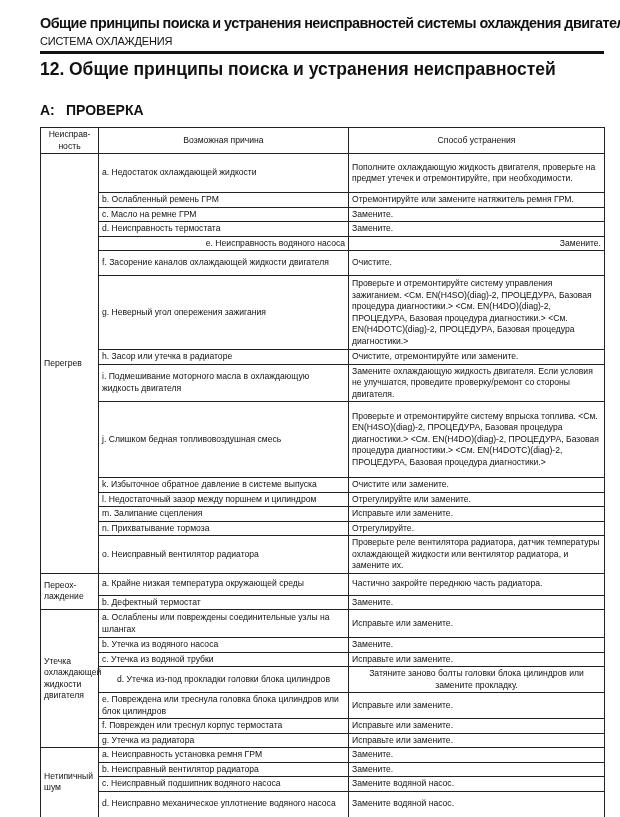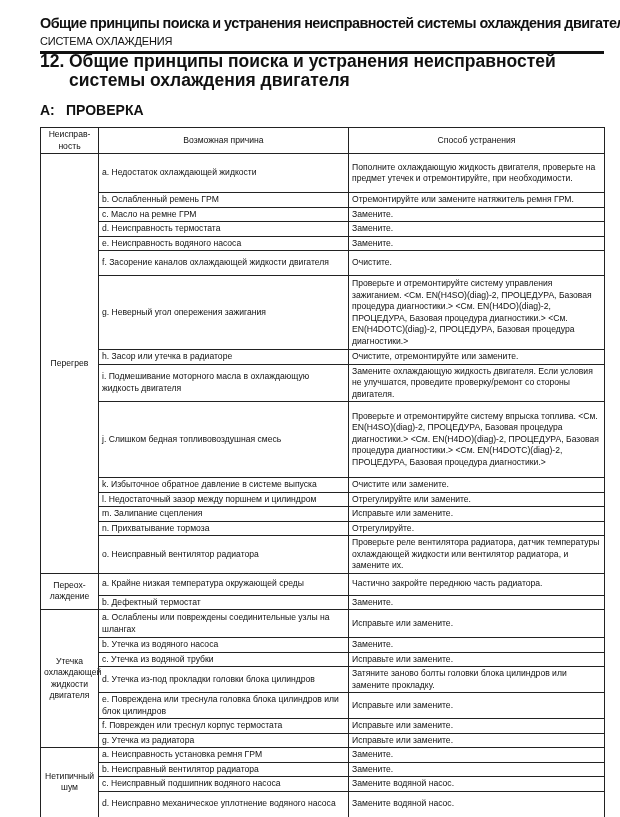--- a/index.html
+++ b/index.html
@@ -1,42 +1,41 @@
 <!DOCTYPE html>
 <html><head>
 <meta charset="utf-8">
 <style>
   html, body { margin: 0; padding: 0; background: #ffffff; }
   body { width: 620px; height: 817px; position: relative; overflow: hidden; font-family: "Liberation Sans", sans-serif; color: #111; }
   .running-title { position: absolute; left: 40px; top: 14px; font-size: 15.5px; font-weight: bold; letter-spacing: -0.6px; white-space: nowrap; transform: scaleX(0.93); transform-origin: left top; }
   .running-sub { position: absolute; left: 40px; top: 35px; font-size: 11px; letter-spacing: -0.2px; }
   .rule { position: absolute; left: 40px; top: 51px; width: 564px; height: 3px; background: #111; }
-  .heading { position: absolute; left: 40px; top: 52px; font-size: 17.5px; font-weight: bold; line-height: 19px; }
+  .heading { position: absolute; left: 40px; top: 60px; font-size: 17.5px; font-weight: bold; line-height: 19px; }
   .heading .num { display: inline-block; width: 29px; }
   .heading .line2 { padding-left: 29px; display: block; }
   .subheading { position: absolute; left: 40px; top: 102px; font-size: 14px; font-weight: bold; }
   .subheading .lbl { display: inline-block; width: 26px; }
   table.tbl { position: absolute; left: 40px; top: 127px; width: 564px; border-collapse: collapse; table-layout: fixed; font-size: 8.6px; line-height: 11.5px; }
   .tbl td, .tbl th { border: 1px solid #222; padding: 1px 3px; vertical-align: middle; font-weight: normal; }
   .tbl th { text-align: center; height: 23px; }
   .tbl col.c1 { width: 58px; }
   .tbl col.c2 { width: 250px; }
   .tbl col.c3 { width: 256px; }
-  .tbl td.cat { vertical-align: middle; text-align: center; }
+  .tbl td.cat { vertical-align: middle; }
 </style>
 </head>
 <body>
 
 <div class="running-title">Общие принципы поиска и устранения неисправностей системы охлаждения двигателя</div>
 <div class="running-sub">СИСТЕМА ОХЛАЖДЕНИЯ</div>
 <div class="rule"></div>
 
 <div class="heading">
   <span class="num">12.</span><span>Общие принципы поиска и устранения неисправностей</span>
-  <span class="line2">системы охлаждения двигателя</span>
 </div>
 
 <div class="subheading">
   <span class="lbl">A:</span><span>ПРОВЕРКА</span>
 </div>
 
 <table class="tbl">
   <colgroup>
       <col class="c1">
       <col class="c2">
@@ -60,21 +59,21 @@
         <td>Отремонтируйте или замените натяжитель ремня ГРМ.</td>
       </tr>
       <tr style="height: 14px;">
         <td>c. Масло на ремне ГРМ</td>
         <td>Замените.</td>
       </tr>
       <tr style="height: 14px;">
         <td>d. Неисправность термостата</td>
         <td>Замените.</td>
       </tr>
-      <tr style="height: 14px;">
+      <tr style="height: 14px; text-align: right;">
         <td>e. Неисправность водяного насоса</td>
         <td>Замените.</td>
       </tr>
       <tr style="height: 25px;">
         <td>f. Засорение каналов охлаждающей жидкости двигателя</td>
         <td>Очистите.</td>
       </tr>
       <tr style="height: 74px;">
         <td>g. Неверный угол опережения зажигания</td>
         <td>Проверьте и отремонтируйте систему управления зажиганием. &lt;См. EN(H4SO)(diag)-2, ПРОЦЕДУРА, Базовая процедура диагностики.&gt; &lt;См. EN(H4DO)(diag)-2, ПРОЦЕДУРА, Базовая процедура диагностики.&gt; &lt;См. EN(H4DOTC)(diag)-2, ПРОЦЕДУРА, Базовая процедура диагностики.&gt;</td>
@@ -126,21 +125,21 @@
         <td>Исправьте или замените.</td>
       </tr>
       <tr style="height: 14px;">
         <td>b. Утечка из водяного насоса</td>
         <td>Замените.</td>
       </tr>
       <tr style="height: 14px;">
         <td>c. Утечка из водяной трубки</td>
         <td>Исправьте или замените.</td>
       </tr>
-      <tr style="height: 26px;">
+      <tr style="height: 26px; text-align: center;">
         <td>d. Утечка из-под прокладки головки блока цилиндров</td>
         <td>Затяните заново болты головки блока цилиндров или замените прокладку.</td>
       </tr>
       <tr style="height: 26px;">
         <td>e. Повреждена или треснула головка блока цилиндров или блок цилиндров</td>
         <td>Исправьте или замените.</td>
       </tr>
       <tr style="height: 13px;">
         <td>f. Поврежден или треснул корпус термостата</td>
         <td>Исправьте или замените.</td>

